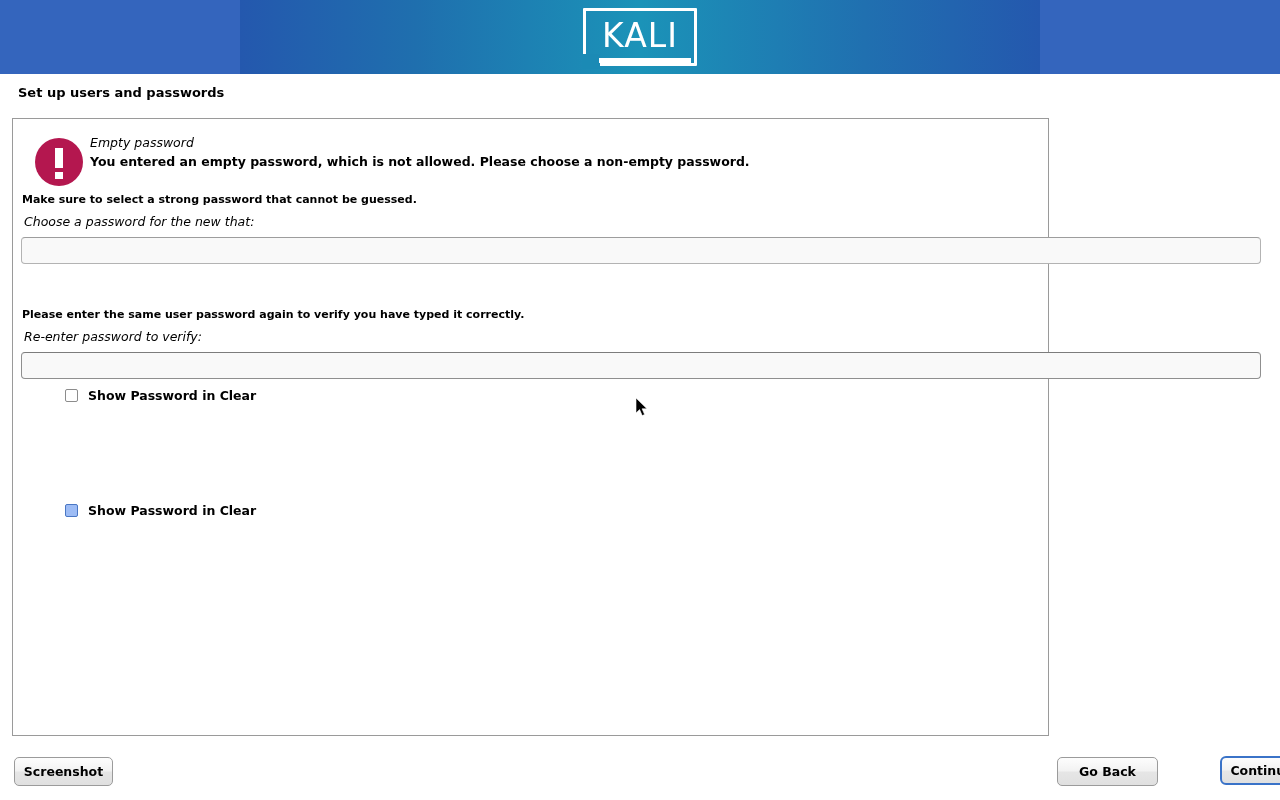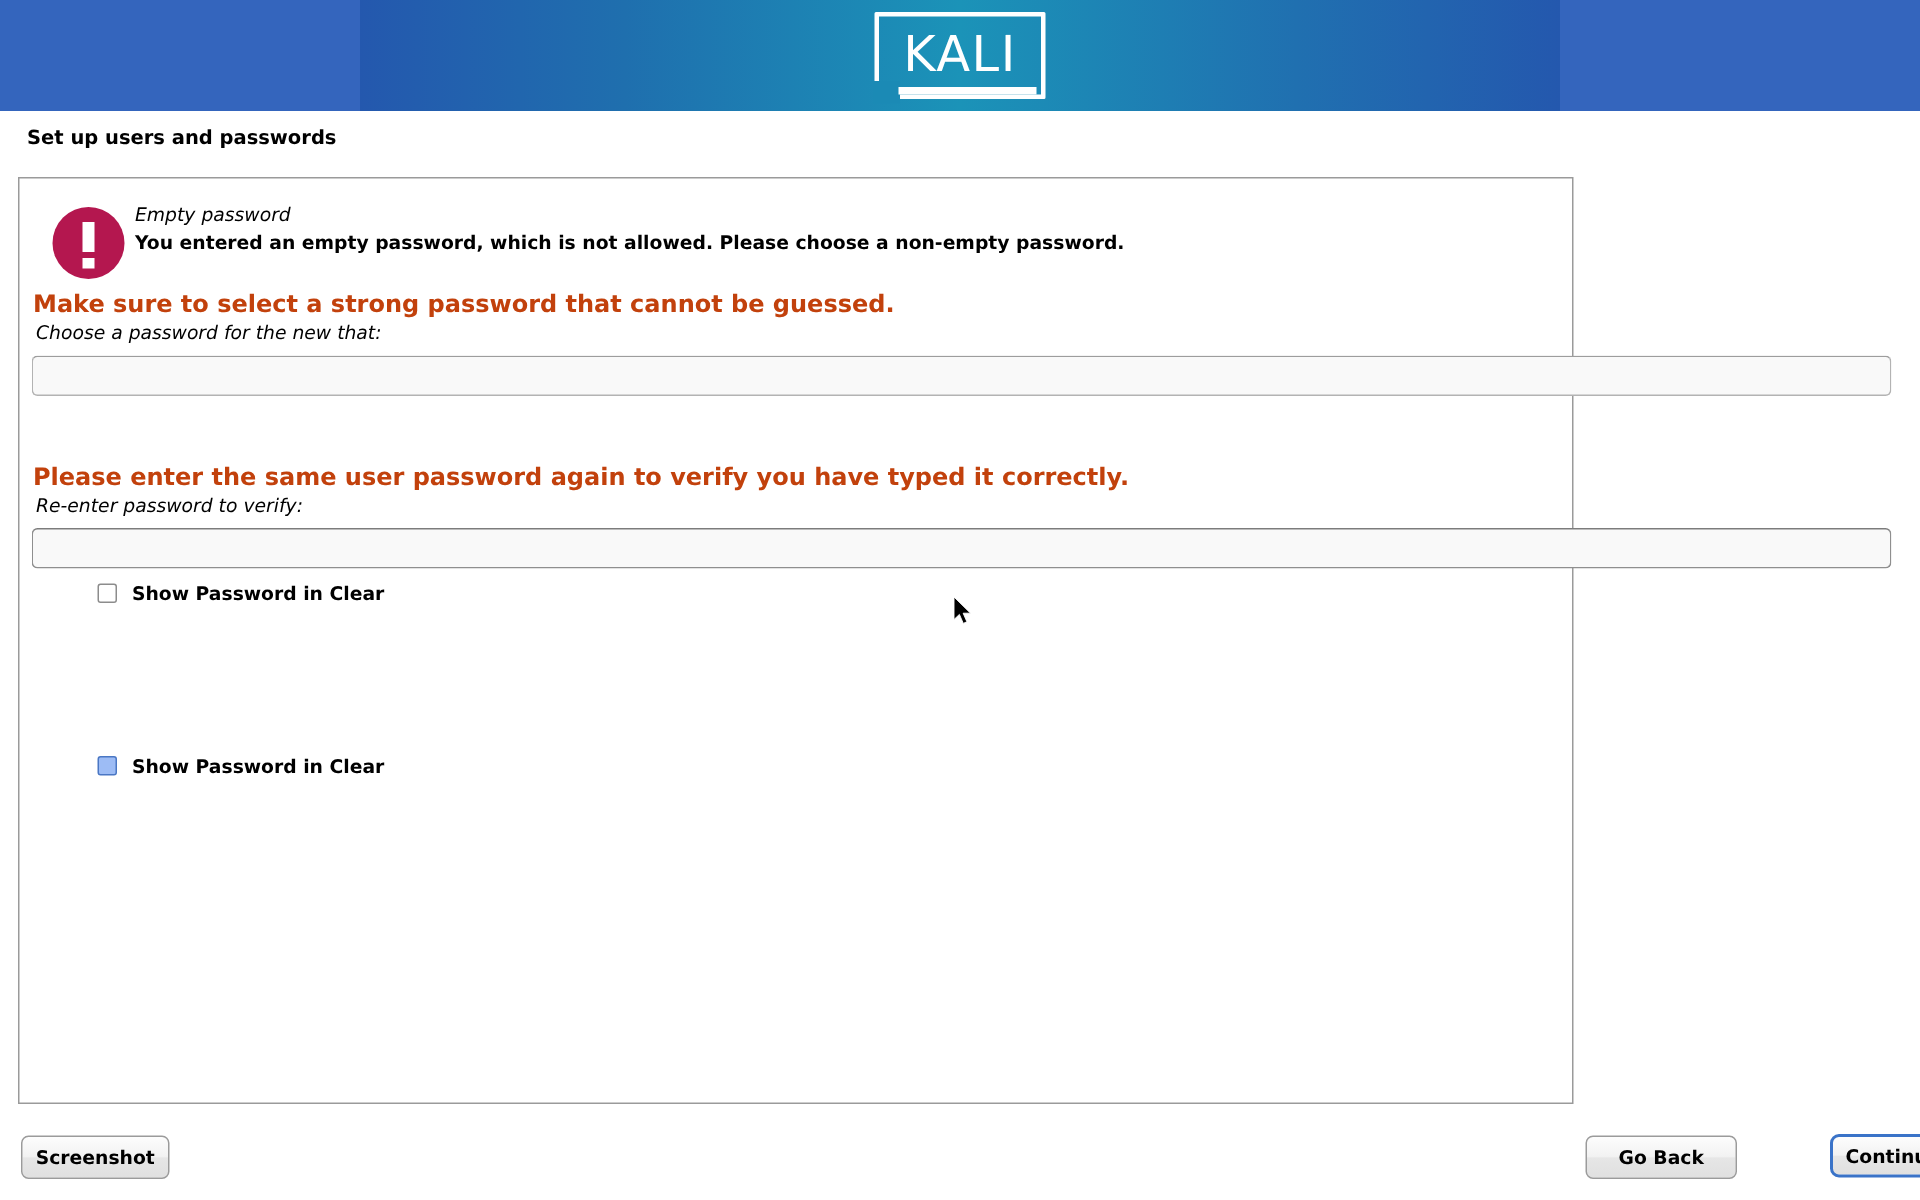--- a/index.html
+++ b/index.html
@@ -103,23 +103,23 @@
     position: absolute; left: 68px; top: 26px;
     font-size: 12.5px;
     font-weight: bold;
     color: #000000;
   }
 
   
   .form { position: absolute; left: 0; top: 0; width: 1256px; }
   .heading {
     position: absolute;
-    font-size: 16px;
-    font-weight: bold;
-    color: #c2410c;
+    font-size: 11px;
+    font-weight: bold;
+    color: #000000;
   }
   .sublabel {
     position: absolute;
     font-size: 12.5px;
     font-style: italic;
     color: #000000;
   }
   .text-input {
     position: absolute;
     height: 27px;

